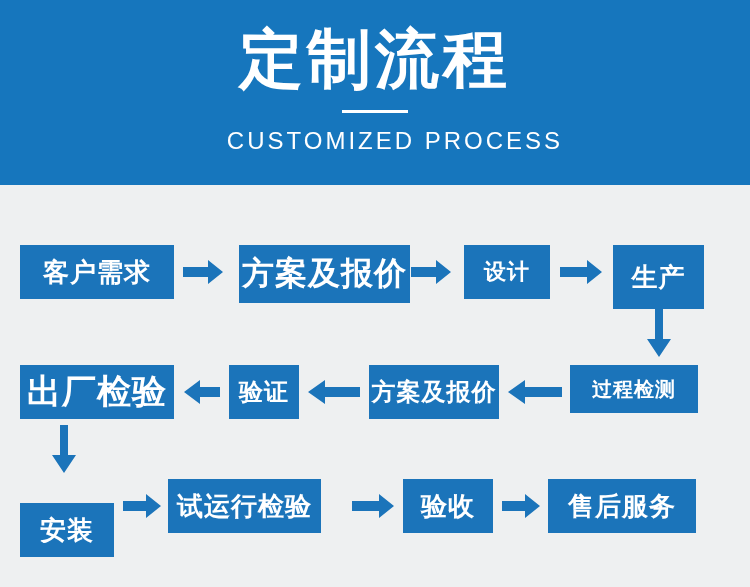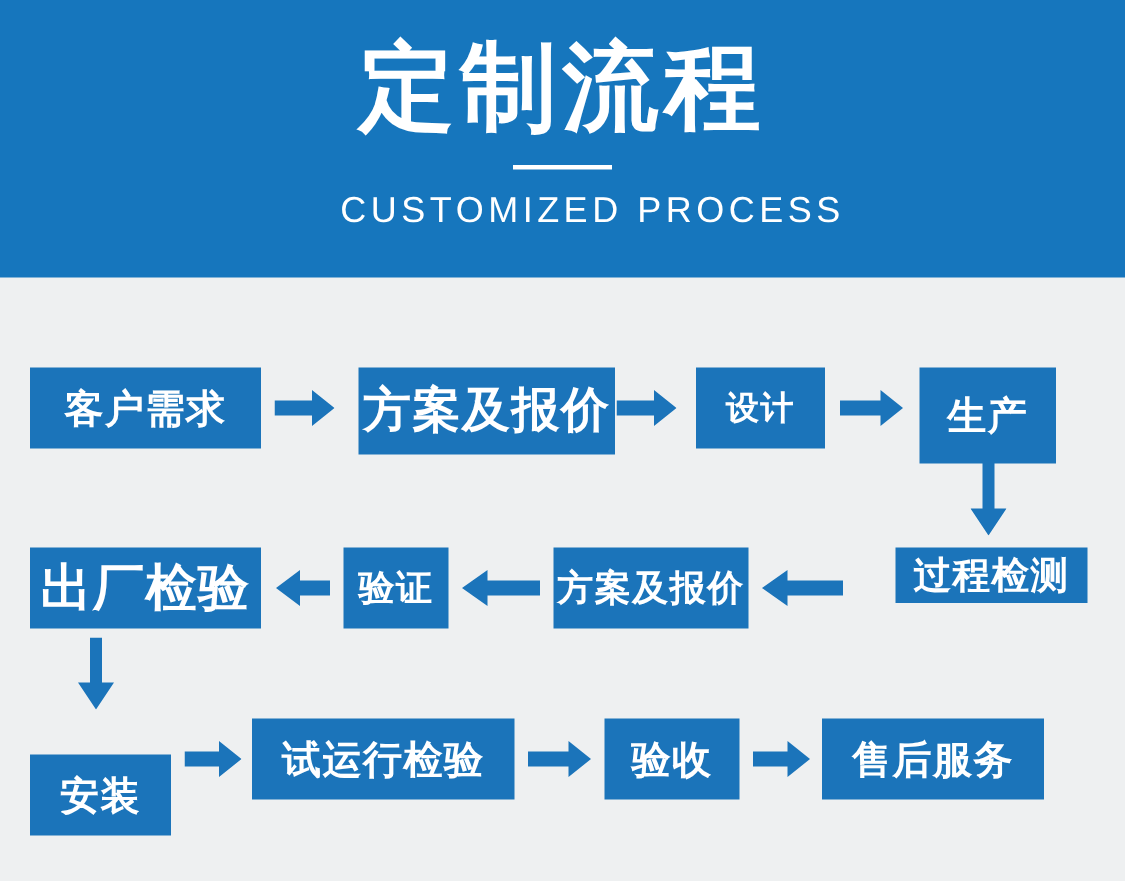--- a/index.html
+++ b/index.html
@@ -83,27 +83,27 @@
     align-items: center;
     justify-content: center;
     box-sizing: border-box;
     letter-spacing: 1px;
   }
   .node.n1 { left: 20px;  top: 60px;  width: 154px; height: 54px; font-size: 26px; }
   .node.n2 { left: 239px; top: 60px;  width: 171px; height: 58px; font-size: 32px; }
   .node.n3 { left: 464px; top: 60px;  width: 86px;  height: 54px; font-size: 22px; }
   .node.n4 { left: 613px; top: 60px;  width: 91px;  height: 64px; font-size: 26px; }
 
-  .node.n5 { left: 597px; top: 180px; width: 128px; height: 37px; font-size: 25px; }
+  .node.n5 { left: 570px; top: 180px; width: 128px; height: 48px; font-size: 20px; }
   .node.n6 { left: 369px; top: 180px; width: 130px; height: 54px; font-size: 24px; }
   .node.n7 { left: 229px; top: 180px; width: 70px;  height: 54px; font-size: 24px; }
   .node.n8 { left: 20px;  top: 180px; width: 154px; height: 54px; font-size: 34px; }
 
   .node.n9  { left: 20px;  top: 294px; width: 94px;  height: 54px; font-size: 26px; margin-top: 24px; }
-  .node.n10 { left: 168px; top: 294px; width: 175px; height: 54px; font-size: 26px; }
+  .node.n10 { left: 168px; top: 294px; width: 153px; height: 54px; font-size: 26px; }
   .node.n11 { left: 403px; top: 294px; width: 90px;  height: 54px; font-size: 26px; text-align: right; }
   .node.n12 { left: 548px; top: 294px; width: 148px; height: 54px; font-size: 26px; }
 
   
   .arrow {
     position: absolute;
   }
   .arrow svg { display: block; }
 </style>
 </head>

